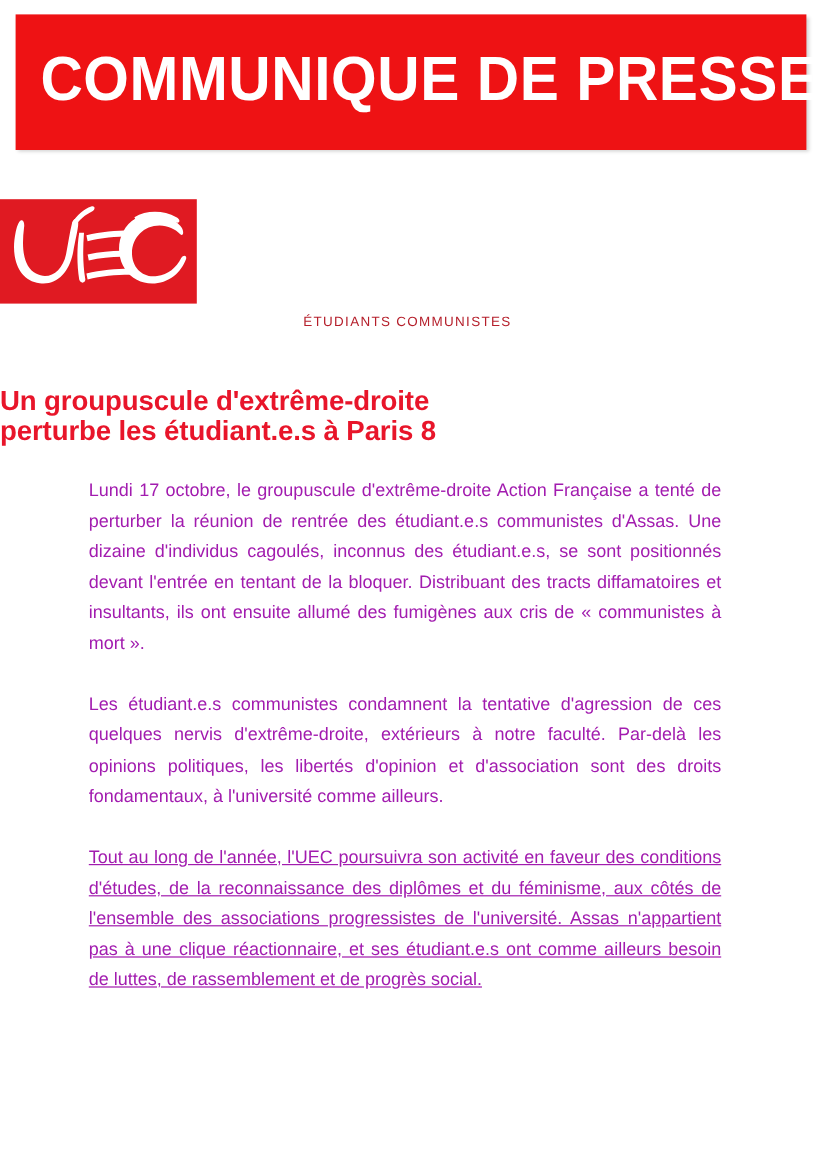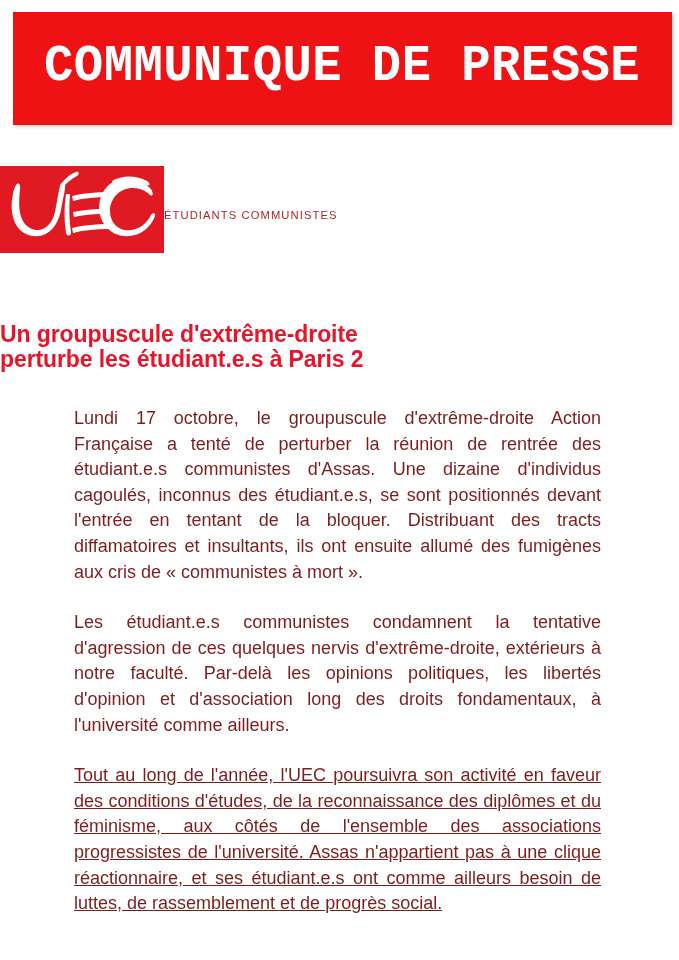--- a/index.html
+++ b/index.html
@@ -31,41 +31,40 @@
     box-shadow: 2px 2px 3px rgba(0,0,0,0.18);
   }
   .banner-title {
     position: absolute;
     left: 0;
     right: 0;
     top: 50%;
     transform: translateY(-54%);
     text-align: center;
     color: #ffffff;
-    font-family: Liberation Mono, monospace;
+    font-family: Liberation Sans, sans-serif;
     font-weight: bold;
     font-size: 52px;
     letter-spacing: 0.5px;
     transform-origin: center;
     white-space: nowrap;
   }
   .banner-title span {
     display: inline-block;
     transform: scaleX(0.94);
   }
 
   
   .logo-block {
     position: absolute;
     left: 0;
     right: 0;
     top: 166px;
     display: flex;
-    flex-direction: row;
-    align-items: center;
+    flex-direction: column;
   }
   .logo-square {
     width: 164px;
     height: 87px;
     background: #e01a22;
     position: relative;
     overflow: hidden;
   }
   .logo-square svg {
     position: absolute;
@@ -109,26 +108,26 @@
     font-weight: bold;
     font-size: 23px;
     line-height: 25px;
     letter-spacing: -0.1px;
   }
 
   
   .body-text {
     position: absolute;
     left: 74px;
-    top: 406px;
+    top: 396px;
     width: 527px;
-    font-size: 18px;
+    font-size: 15px;
     line-height: 25.6px;
     text-align: justify;
-    color: #7f1d1d;
+    color: #a21caf;
   }
   .body-text p {
     margin: 0 0 25px 0;
   }
   .body-text p:last-child {
     margin-bottom: 0;
     text-decoration: underline;
   }
 </style>
 </head>
@@ -164,20 +163,20 @@
       <path d="M112 15 C122 9 136 9 147 15 C151 17 150 21 146 19 C136 14 124 14 114 19 Z" fill="#ffffff"></path>
     </svg>
   </div>
 
   <div class="logo-caption">ÉTUDIANTS COMMUNISTES</div>
 
 </div>
 
 <div class="headline">
   <div>Un groupuscule d'extrême-droite</div>
-  <div>perturbe les étudiant.e.s à Paris 2</div>
+  <div>perturbe les étudiant.e.s à Paris 8</div>
 </div>
 
 <div class="body-text">
   <p>Lundi 17 octobre, le groupuscule d'extrême-droite Action Française a tenté de perturber la réunion de rentrée des étudiant.e.s communistes d'Assas.  Une dizaine d'individus cagoulés, inconnus des étudiant.e.s, se sont positionnés devant l'entrée en tentant de la bloquer. Distribuant des tracts diffamatoires et insultants, ils ont ensuite allumé des fumigènes aux cris de « communistes à mort ».</p>
-  <p>Les étudiant.e.s communistes condamnent la tentative d'agression de ces quelques nervis d'extrême-droite, extérieurs à notre faculté. Par-delà les opinions politiques, les libertés d'opinion et d'association long des droits fondamentaux, à l'université comme ailleurs.</p>
+  <p>Les étudiant.e.s communistes condamnent la tentative d'agression de ces quelques nervis d'extrême-droite, extérieurs à notre faculté. Par-delà les opinions politiques, les libertés d'opinion et d'association sont des droits fondamentaux, à l'université comme ailleurs.</p>
   <p>Tout au long de l'année, l'UEC poursuivra son activité en faveur des conditions d'études, de la reconnaissance des diplômes et du féminisme, aux côtés de l'ensemble des associations progressistes de l'université. Assas n'appartient pas à une clique réactionnaire, et ses étudiant.e.s ont comme ailleurs besoin de luttes, de rassemblement et de progrès social.</p>
 </div>
 
 </body></html>

